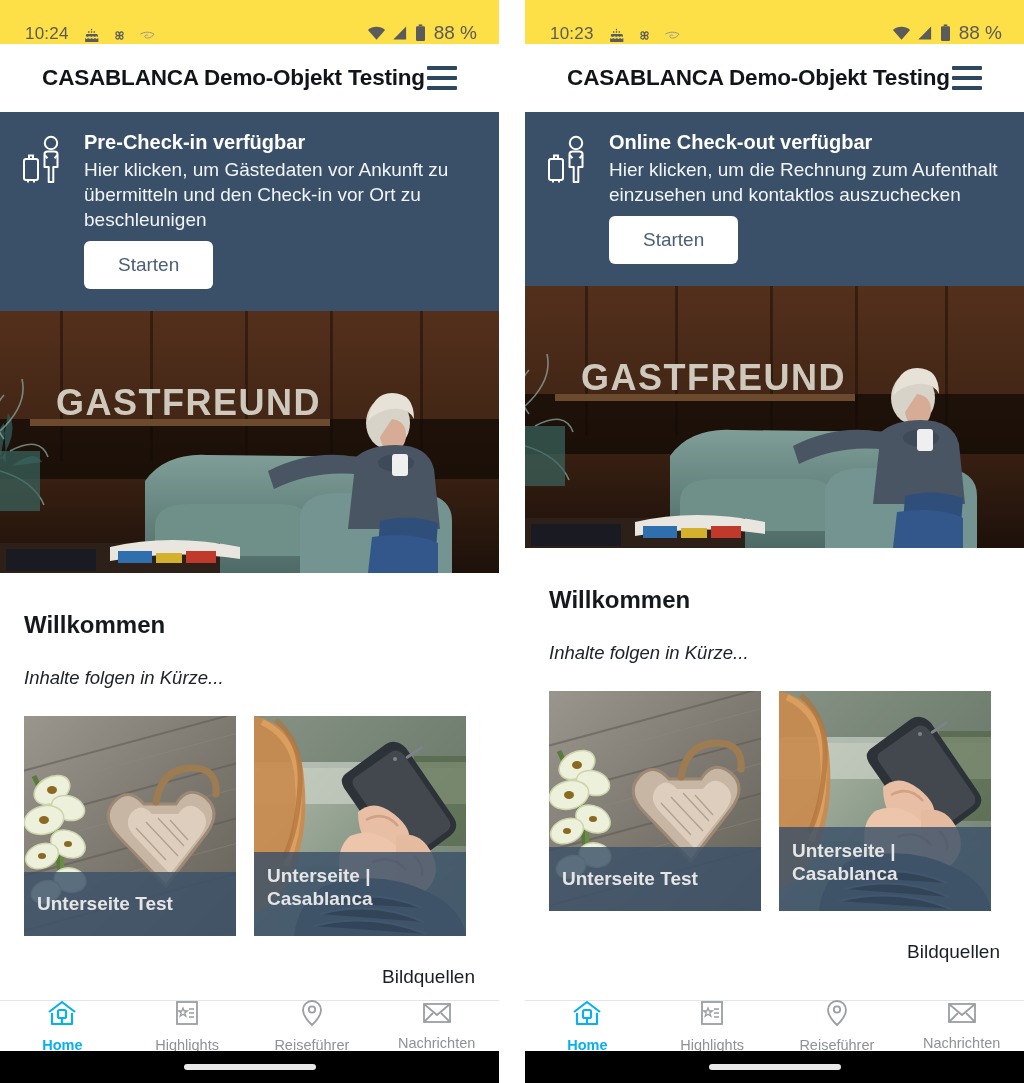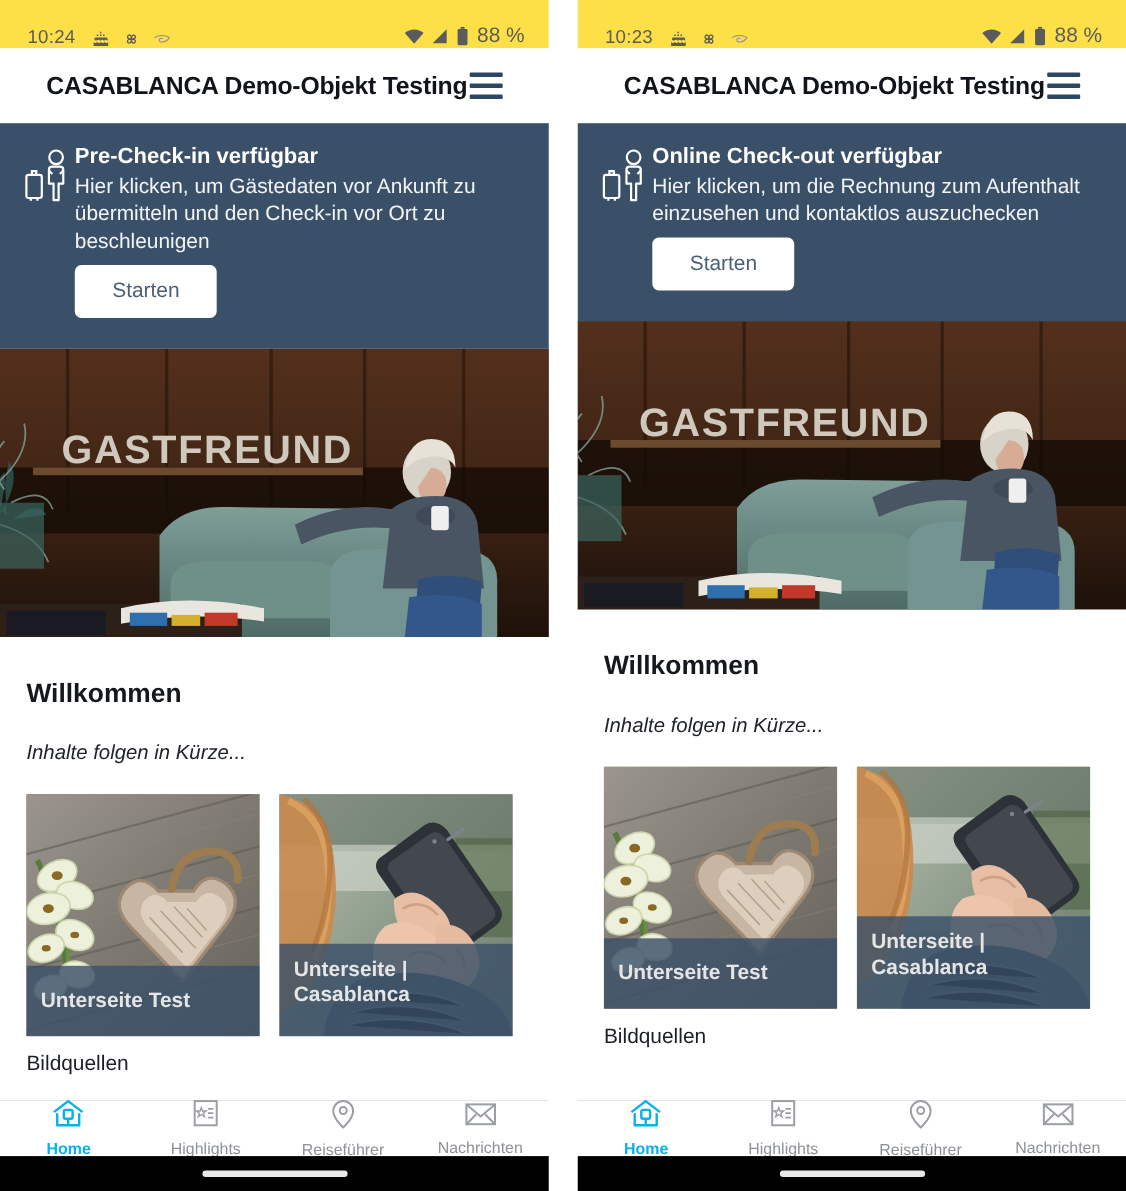--- a/index.html
+++ b/index.html
@@ -81,21 +81,22 @@
   .hamburger span {
     display:block; height: 4px; width:100%;
     background:#2e4760; border-radius: 1px;
   }
 
   
   .banner {
     background: #3a5069;
     color:#ffffff;
     display:flex;
-    padding: 18px 20px 28px 22px;
+    padding: 18px 20px 22px 22px;
+    gap: 16px;
     flex: 0 0 auto;
     cursor: pointer;
   }
   .banner-icon { flex: 0 0 auto; padding-top: 4px; }
   .banner-body { flex: 1 1 auto; min-width: 0; }
   .banner-title {
     font-size: 20px; font-weight: bold; line-height: 1.25; margin-bottom: 2px;
   }
   .banner-text {
     font-size: 19px; line-height: 1.32; color: #f2f4f6; font-weight: normal;
@@ -168,24 +169,24 @@
     font-weight: bold;
     line-height: 1.22;
     padding: 12px 13px 14px 13px;
     min-height: 64px;
     display:flex;
     align-items:center;
   }
   .card-caption.two-line { min-height: 84px; align-items: flex-start; }
 
   .bildquellen {
-    text-align:left;
+    text-align:right;
     font-size: 19px;
     color:#1b1f24;
-    margin-top: 15px;
+    margin-top: 30px;
     cursor: pointer;
   }
 
   
   .tabbar {
     height: 51px;
     border-top: 1px solid #e3e5e7;
     background:#ffffff;
     display:flex;
     align-items:center;

